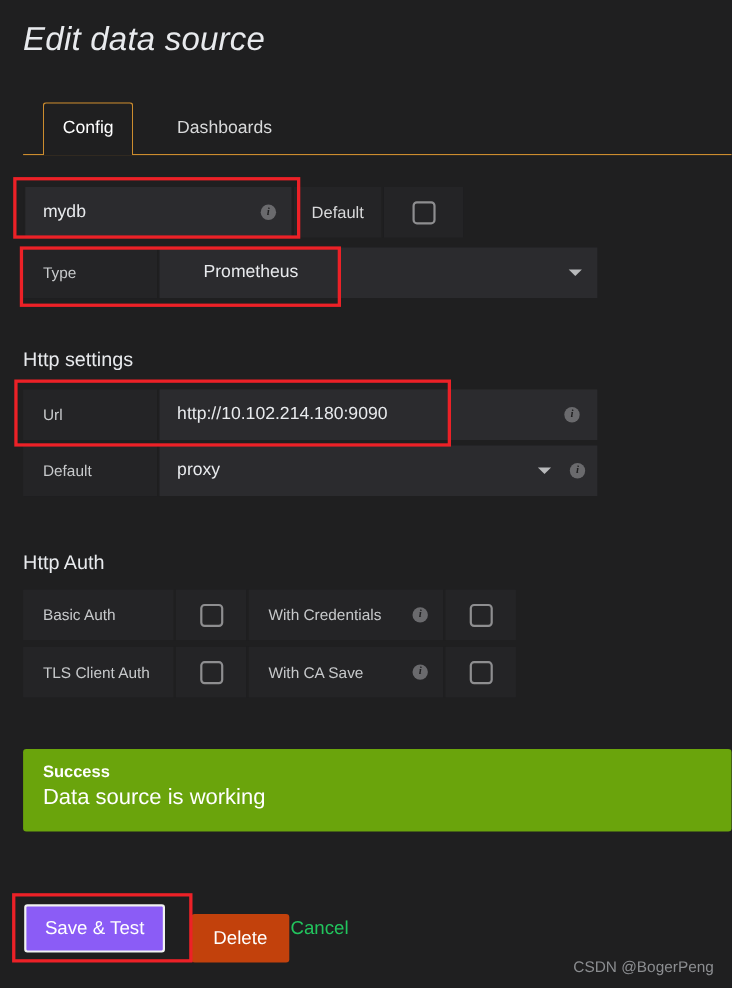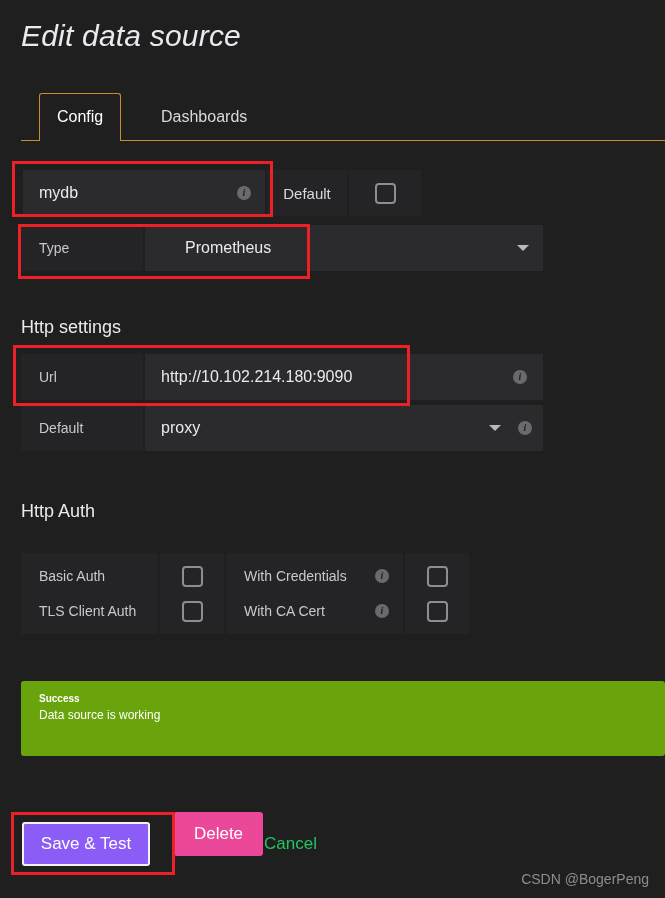--- a/index.html
+++ b/index.html
@@ -155,27 +155,27 @@
     left: 21px;
     top: 681px;
     width: 644px;
     height: 75px;
     background: #6aa40c;
     border-radius: 3px;
     box-sizing: border-box;
     padding: 12px 0 0 18px;
   }
   .alert-title {
-    font-size: 10px;
+    font-size: 15px;
     font-weight: bold;
     color: #ffffff;
     margin-bottom: 4px;
   }
   .alert-text {
-    font-size: 12px;
+    font-size: 20px;
     color: #ffffff;
   }
 
   
   .btn {
     position: absolute;
     height: 44px;
     border-radius: 3px;
     font-size: 17px;
     display: flex;
@@ -186,23 +186,23 @@
   }
   .btn-save {
     left: 22px;
     top: 822px;
     width: 128px;
     background: #8b5cf6;
     border: 2px solid #f2f2f2;
   }
   .btn-delete {
     left: 174px;
-    top: 812px;
+    top: 831px;
     width: 89px;
-    background: #ec4899;
+    background: #c2410c;
   }
   .btn-cancel {
     left: 264px;
     top: 822px;
     width: 98px;
     background: transparent;
     color: #22c55e;
     justify-content: flex-start;
   }
 
@@ -282,21 +282,21 @@
   <div class="gap"></div>
   <div class="cell cell-input" style="width:398px; position:relative;">
     <span class="value">proxy</span>
     <span class="caret" style="position:absolute; right:42px;"></span>
     <span class="info-icon" style="position:absolute; right:11px;">i</span>
   </div>
 </div>
 
 <div class="section-title" style="left:21px; top:501px;">Http Auth</div>
 
-<div class="row" style="left:21px; top:553px; width:480px;">
+<div class="row" style="left:21px; top:536px; width:480px;">
   <div class="cell cell-label" style="width:137px;">
     <span>Basic Auth</span>
   </div>
   <div class="gap"></div>
   <div class="cell cell-plain" style="width:64px; justify-content:center;">
     <span class="checkbox"></span>
   </div>
   <div class="gap"></div>
   <div class="cell cell-label" style="width:177px; position:relative;">
     <span>With Credentials</span>
@@ -311,21 +311,21 @@
 <div class="row" style="left:21px; top:588px; width:480px;">
   <div class="cell cell-label" style="width:137px;">
     <span>TLS Client Auth</span>
   </div>
   <div class="gap"></div>
   <div class="cell cell-plain" style="width:64px; justify-content:center;">
     <span class="checkbox"></span>
   </div>
   <div class="gap"></div>
   <div class="cell cell-label" style="width:177px; position:relative;">
-    <span>With CA Cert</span>
+    <span>With CA Save</span>
     <span class="info-icon" style="position:absolute; right:14px;">i</span>
   </div>
   <div class="gap"></div>
   <div class="cell cell-plain" style="width:64px; justify-content:center;">
     <span class="checkbox"></span>
   </div>
 </div>
 
 <div class="alert">
   <div class="alert-title">Success</div>

